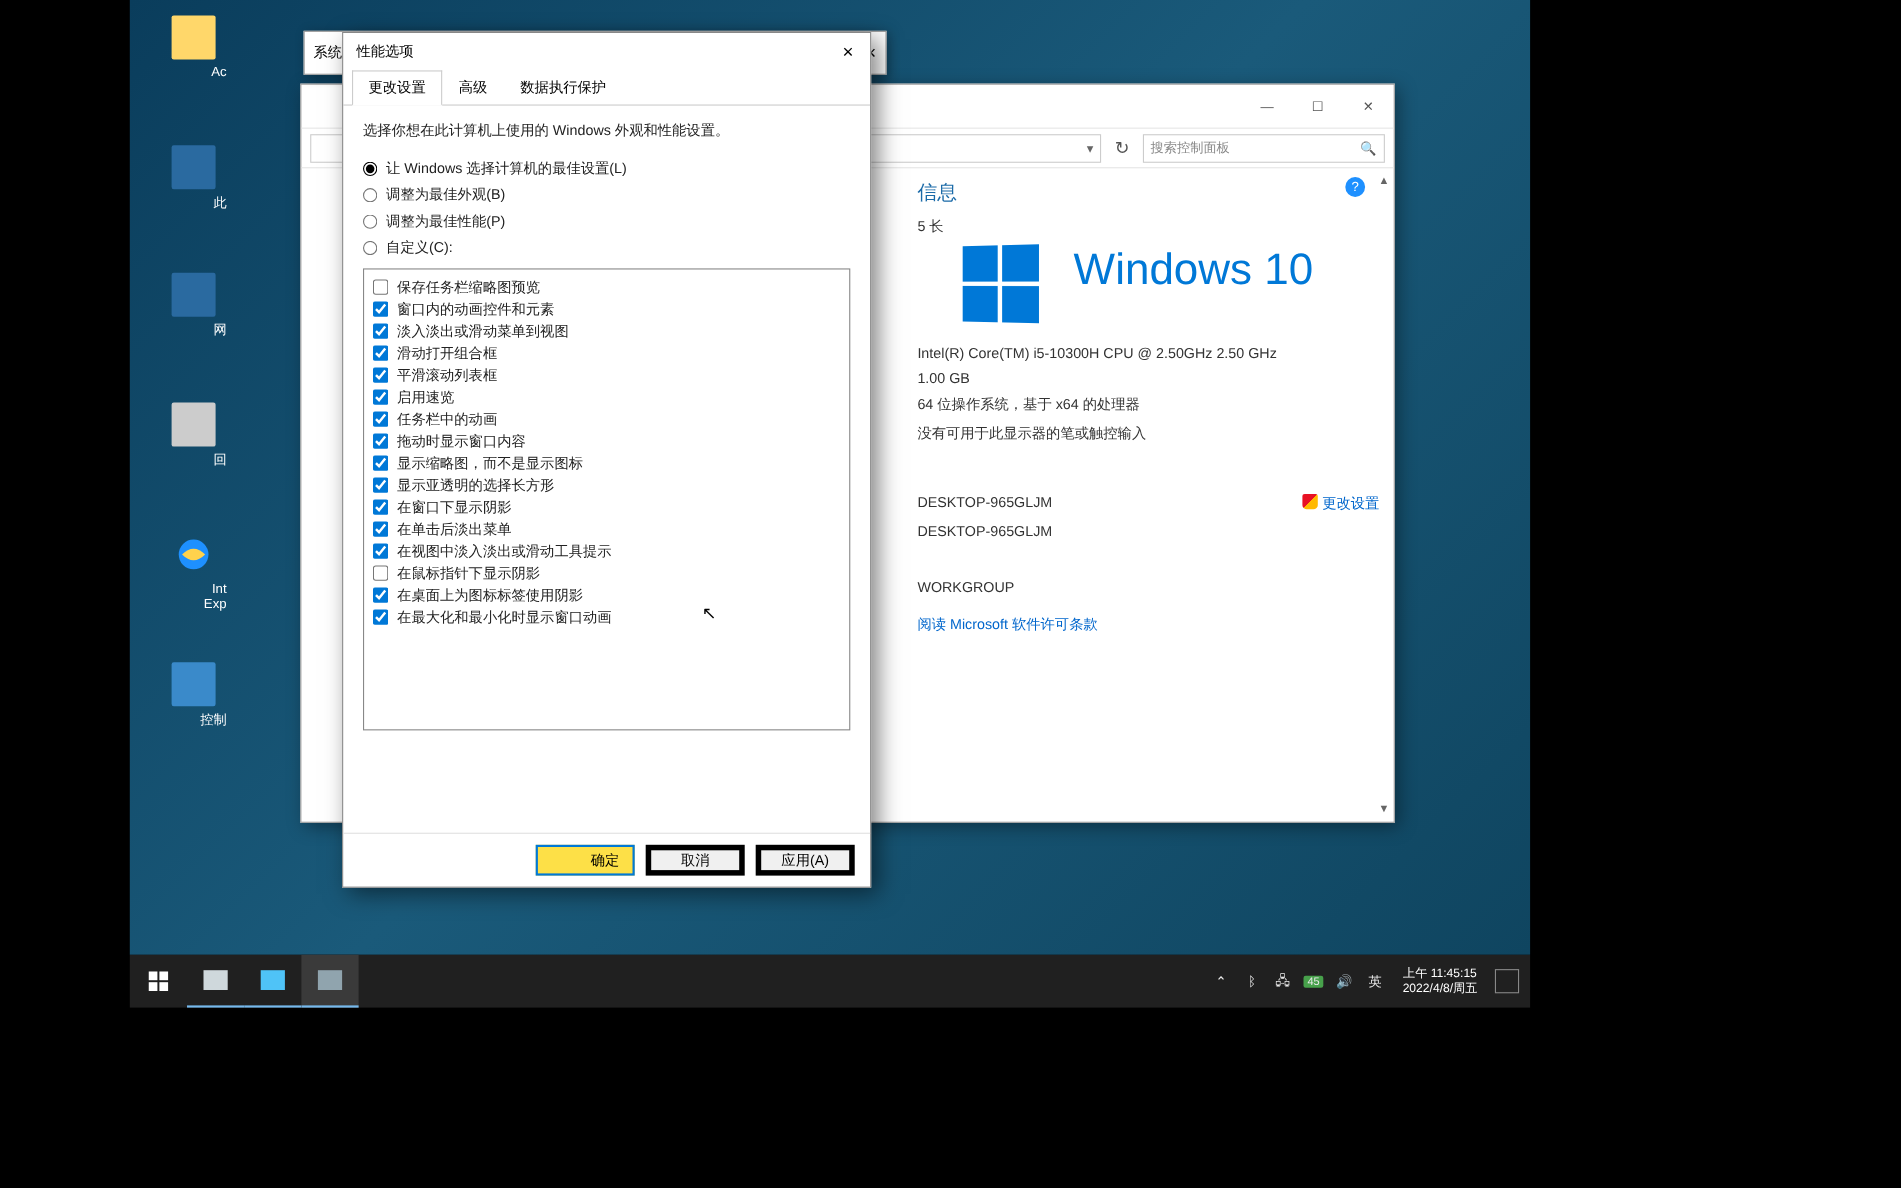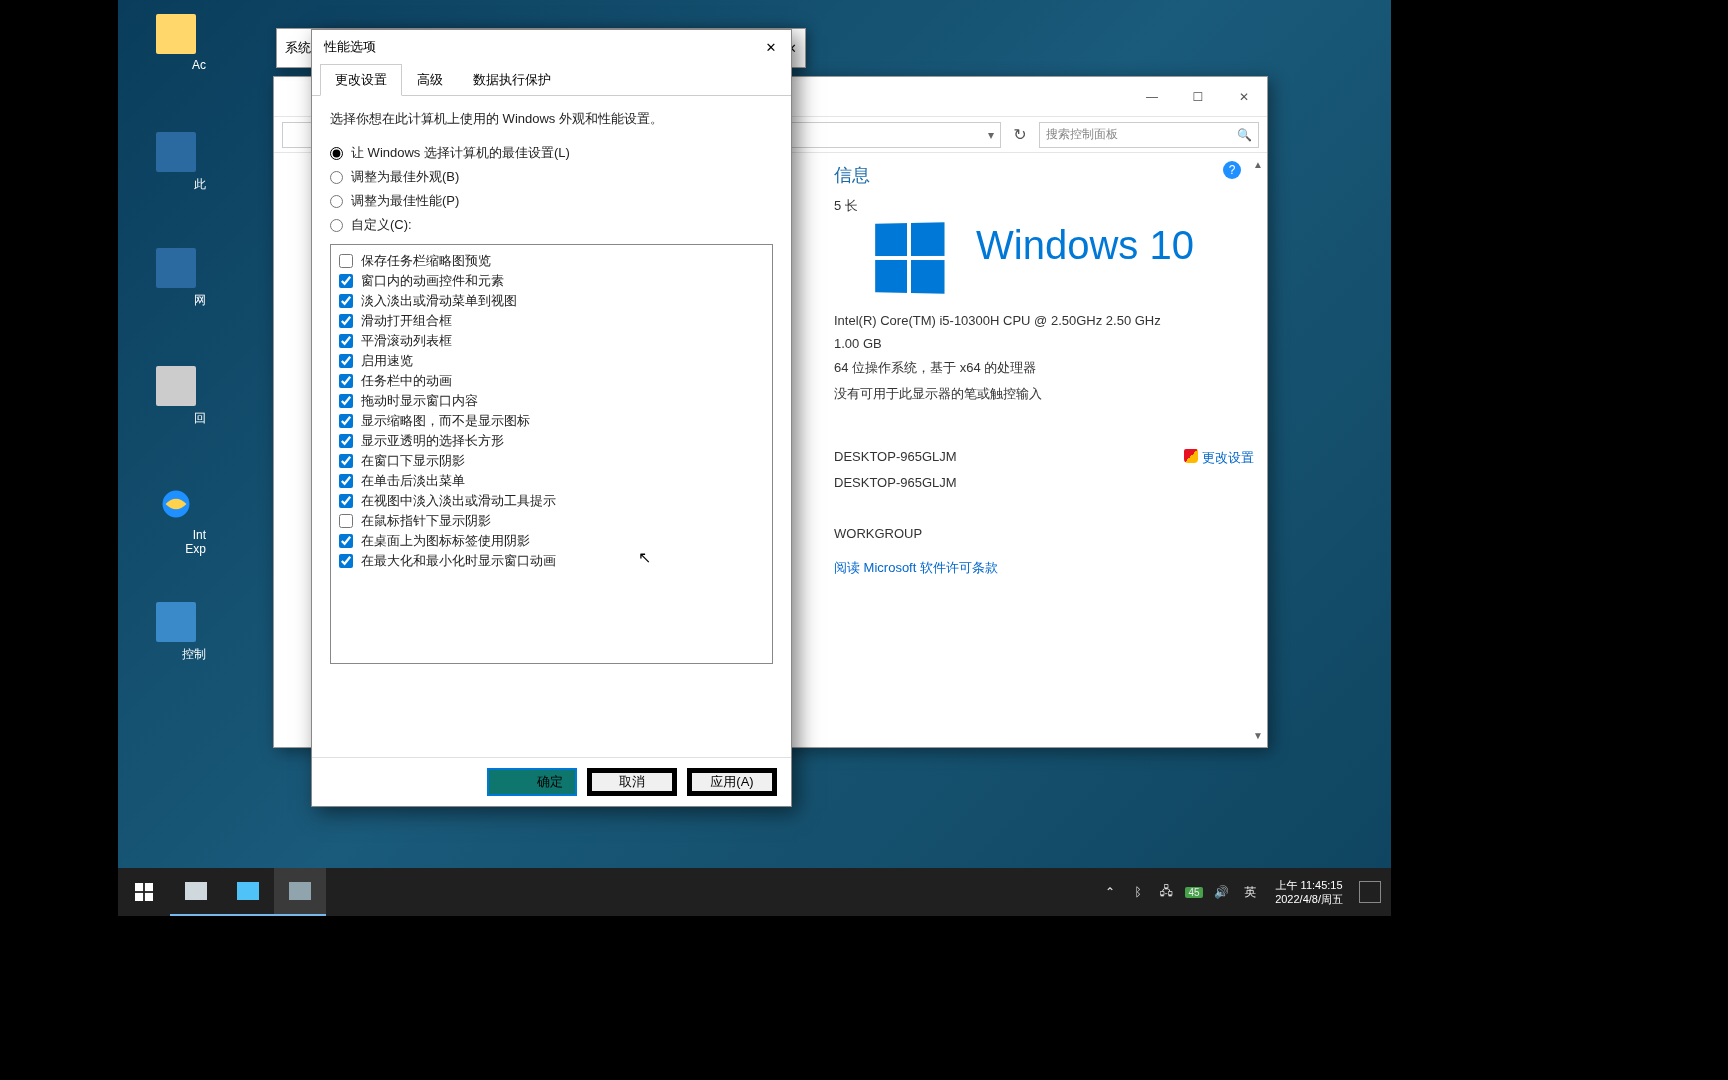--- a/index.html
+++ b/index.html
@@ -51,21 +51,21 @@
 .tab.active { background: #fff; border-color: #ccc; border-bottom: 1px solid #fff; }
 .tabbody { flex: 1; padding: 14px 18px 10px; font-size: 13px; color: #222; overflow: auto; }
 .intro { margin-bottom: 16px; }
 .radiorow { display: flex; align-items: center; gap: 8px; margin: 6px 0; }
 .radiorow input { accent-color: #000; }
 .chklist { margin-top: 10px; border: 1px solid #888; padding: 6px; height: 420px; overflow: auto; }
 .chkrow { display: flex; align-items: center; gap: 8px; padding: 1px 2px; font-size: 13px; }
 .chkrow input { accent-color: #0078d7; width: 14px; height: 14px; }
 .dlg-btns { padding: 10px 14px; display: flex; justify-content: flex-end; gap: 10px; border-top: 1px solid #e0e0e0; }
 .dlg-btns button { width: 90px; height: 28px; background: #f0f0f0; border: 5px solid #000000; font-size: 13px; cursor: default; }
-.dlg-btns button.primary { border: 2px solid #0078d7; background: #0f766e; padding-left: 36px; }
+.dlg-btns button.primary { border: 2px solid #0078d7; background: #fde047; padding-left: 36px; }
 
 .cursor-arrow { position: absolute; left: 520px; top: 548px; font-size: 16px; color: #000; pointer-events: none; }
 
 
 .taskbar { position: absolute; left: 118px; bottom: 164px; width: 1273px; height: 48px; background: #202020; display: flex; align-items: center; justify-content: space-between; color: #fff; font-size: 12px; }
 .tb-left { display: flex; align-items: center; }
 .tb-item { width: 52px; height: 48px; display: flex; align-items: center; justify-content: center; }
 .tb-start svg { width: 18px; height: 18px; }
 .tb-app { border-bottom: 2px solid #76b9ed; }
 .tb-app.active { background: #3a3a3a; }

